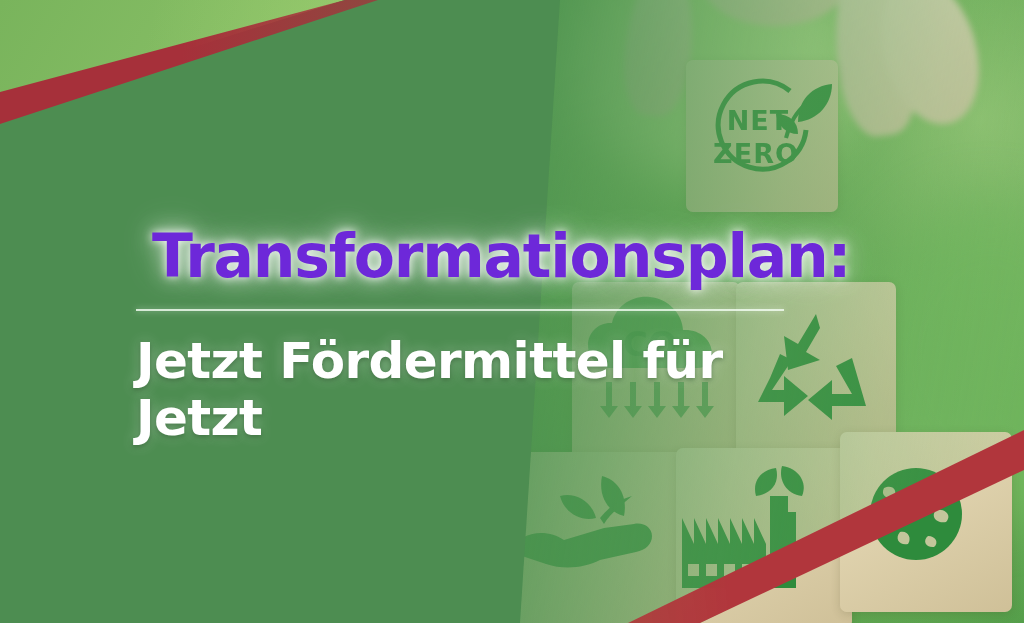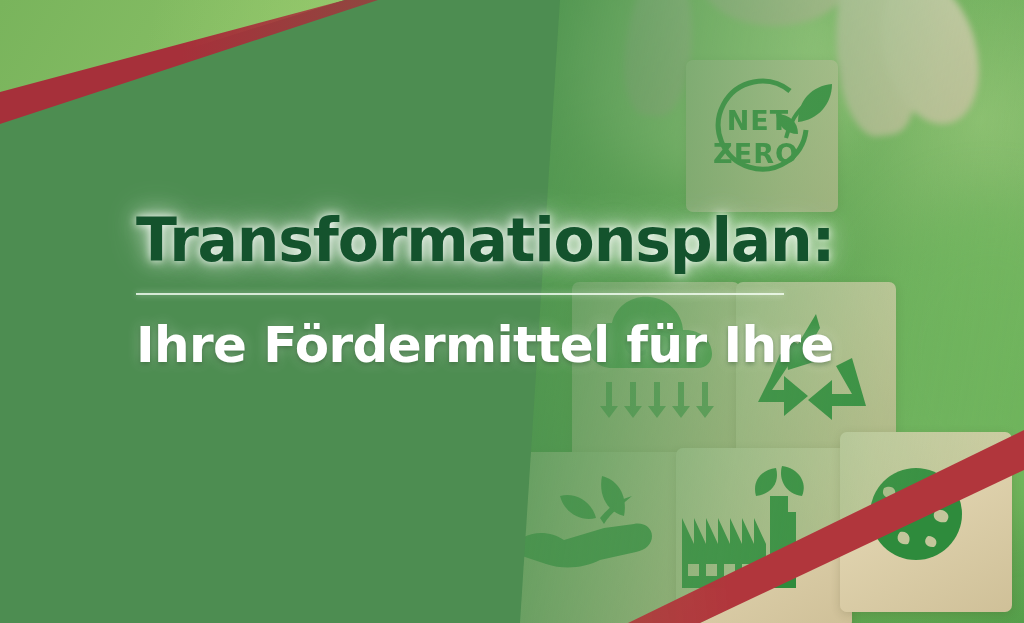--- a/index.html
+++ b/index.html
@@ -84,27 +84,27 @@
   .red-bottom{
     position:absolute;left:0;top:0;width:1024px;height:623px;
     background:linear-gradient(85deg,rgba(150,110,70,0) 8%,rgba(162,90,62,.45) 24%,rgba(172,62,58,.80) 44%,#b1363c 68%,#b1363c 100%);
     clip-path:polygon(1024px 430px, 1024px 470px, 700px 623px, 628px 623px);
   }
 
   
   .copy{position:absolute;left:136px;top:208px;width:700px;}
 
   .title{
-    margin:0;
+    margin:16px;
     font-family:"DejaVu Sans","Liberation Sans",sans-serif;
     font-weight:bold;
     font-size:60px;
     line-height:64px;
     letter-spacing:-1.2px;
-    color:#14532d;
+    color:#6d28d9;
     text-shadow:
       0 0 10px rgba(255,255,255,.95),
       0 0 22px rgba(255,255,255,.75),
       0 0 38px rgba(235,255,235,.45);
   }
 
   .rule{
     width:648px;height:2px;
     margin:21px 0 22px 0;
     background:rgba(245,255,245,.82);
@@ -229,17 +229,17 @@
 
   <div class="overlay"></div>
   <div class="overlay-solid"></div>
   <div class="red-top"></div>
   <div class="red-bottom"></div>
 
   <div class="copy">
     <h1 class="title">Transformationsplan:</h1>
     <div class="rule"></div>
     <h2 class="subtitle">
-      <span>Ihre Fördermittel für Ihre</span>
+      <span>Jetzt Fördermittel für Jetzt</span>
     </h2>
   </div>
 
 </div>
 
 </body></html>

